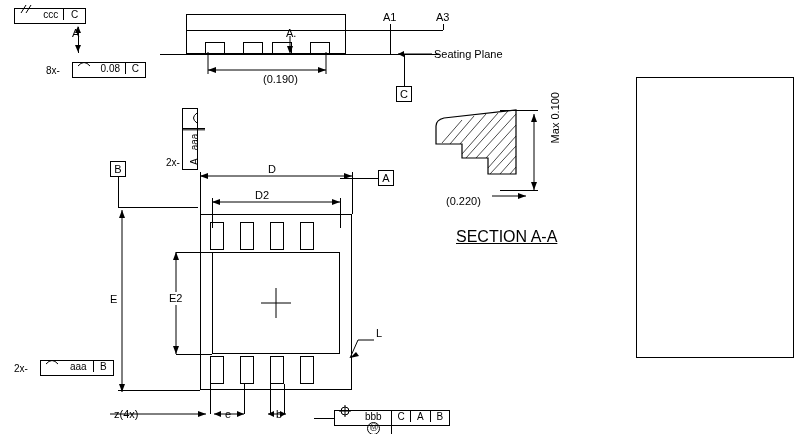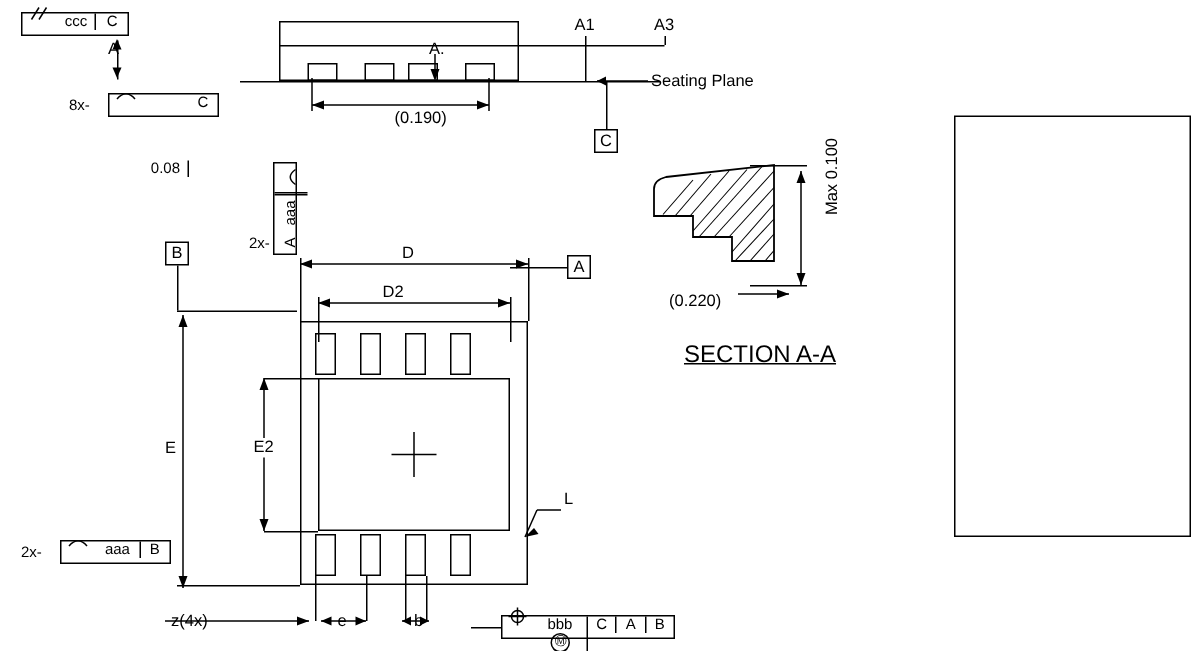--- a/index.html
+++ b/index.html
@@ -69,21 +69,21 @@
   <polygon points="8,20 5,12 11,12" fill="#000"></polygon>
 </svg>
 
 <div class="txt sm" style="left:46px;top:66px;">8x-</div>
 <div class="fcf" style="left:72px;top:62px;width:74px;">
   <div style="width:22px;">
     <svg width="14" height="8" viewBox="0 0 14 8">
       <path d="M1,7 Q7,0 13,7" fill="none" stroke="#000" stroke-width="1"></path>
     </svg>
   </div>
-  <div style="width:32px;margin-top:44px;">0.08</div>
+  <div style="width:32px;">0.08</div>
   <div style="width:18px;">C</div>
 </div>
 
 <svg width="140" height="30" style="left:200px;top:48px;">
   <line x1="8" y1="4" x2="8" y2="26" stroke="#000" stroke-width="1"></line>
   <line x1="126" y1="4" x2="126" y2="26" stroke="#000" stroke-width="1"></line>
   <line x1="8" y1="22" x2="126" y2="22" stroke="#000" stroke-width="1"></line>
   <polygon points="8,22 16,19 16,25" fill="#000"></polygon>
   <polygon points="126,22 118,19 118,25" fill="#000"></polygon>
 </svg>

